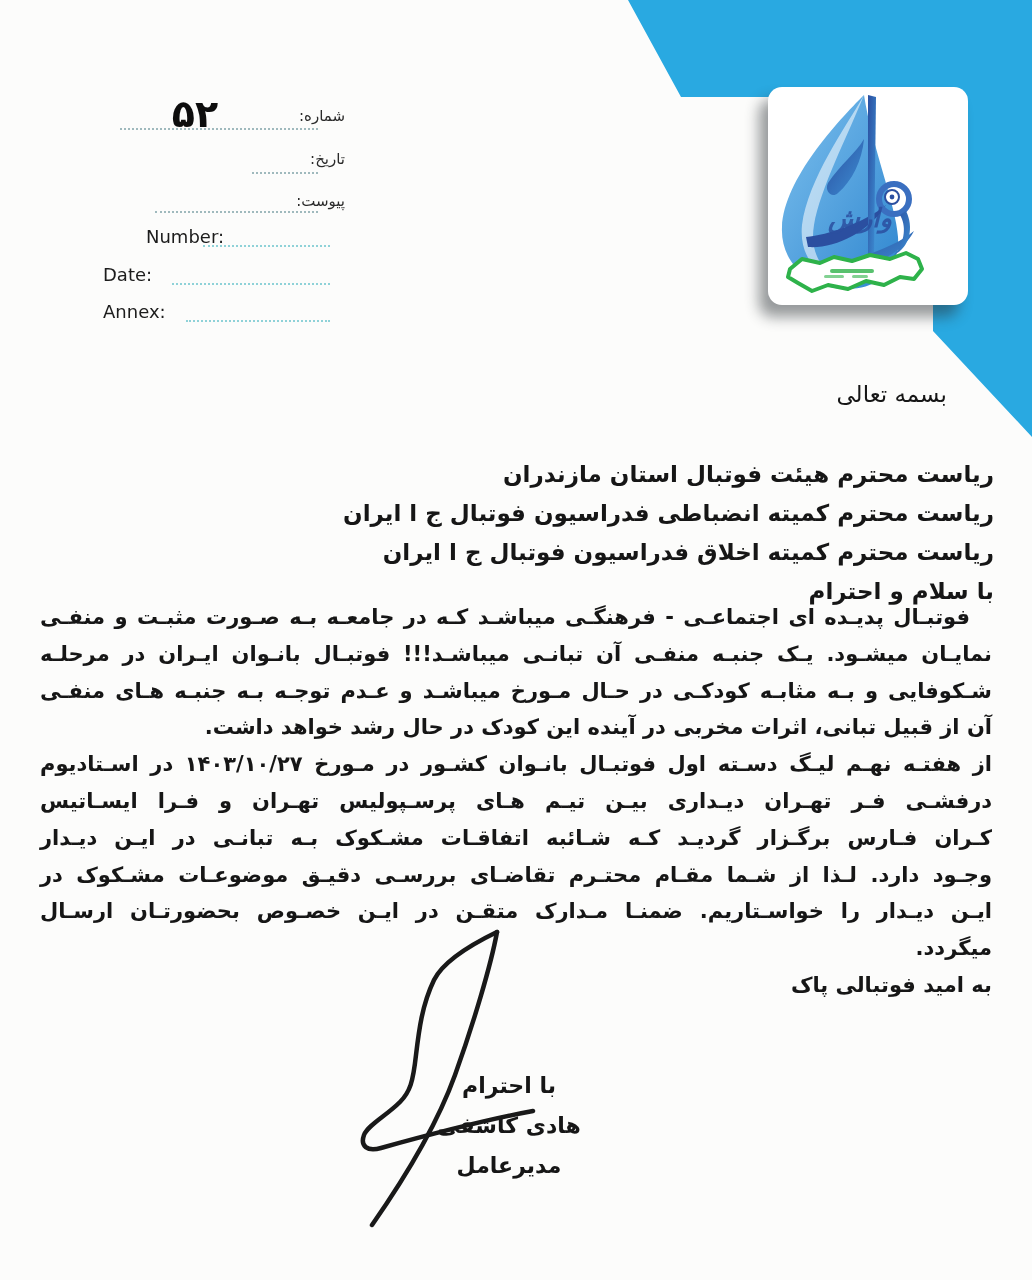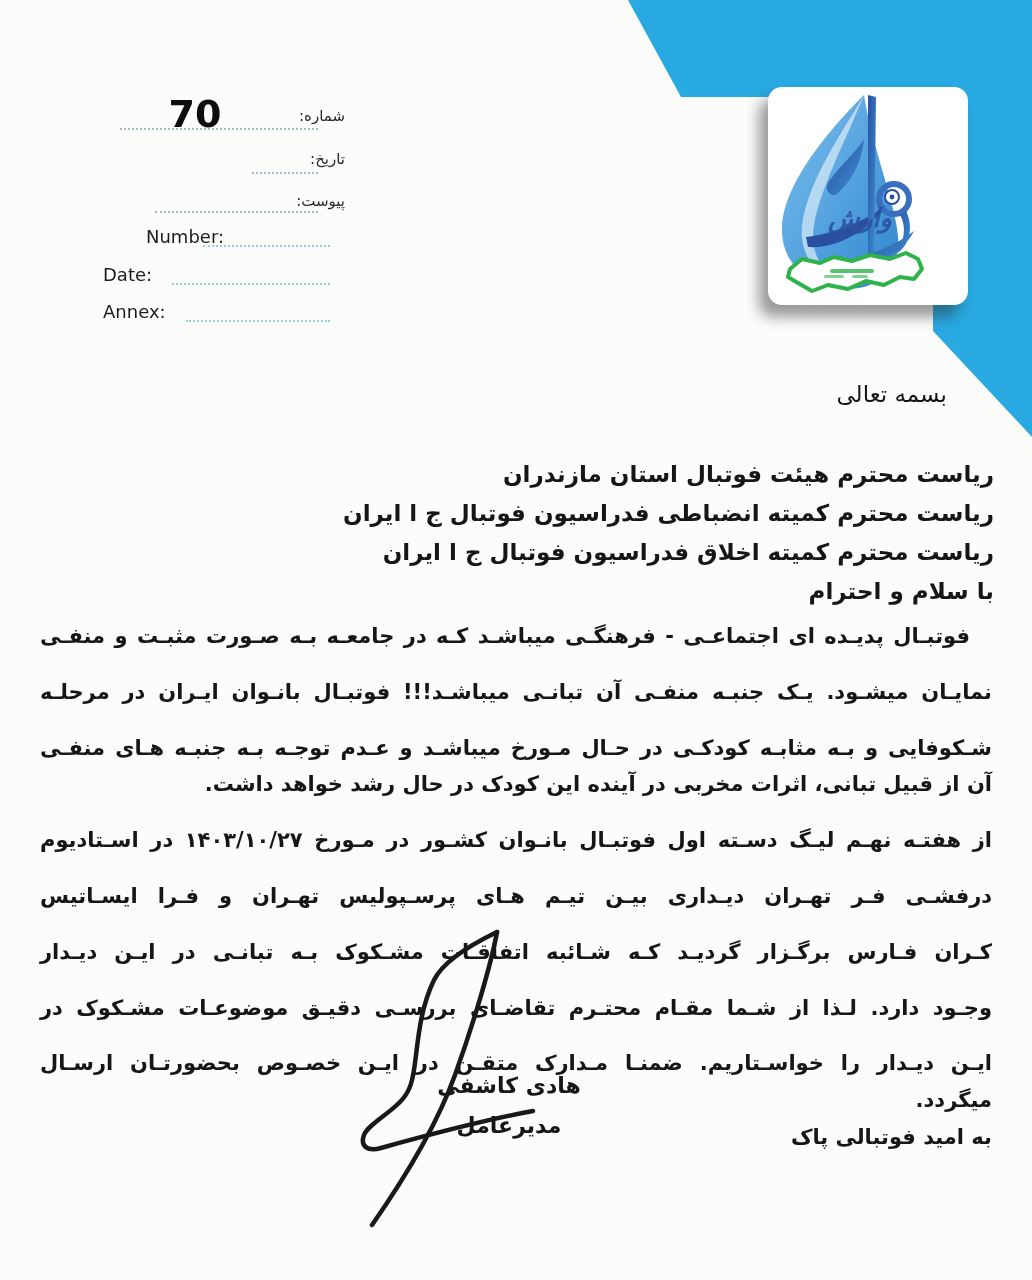--- a/index.html
+++ b/index.html
@@ -26,21 +26,21 @@
   .dots-fa{border-bottom:2px dotted #9fb9bd;z-index:2;}
   .dots-en{border-bottom:2px dotted #8fd2d8;z-index:2;}
   .hand-value{font-weight:bold;color:#0d0d0d;direction:rtl;text-align:center;z-index:5;}
   
   .rtl{direction:rtl;unicode-bidi:plaintext;}
   #basmala{right:85px;top:381px;font-size:23px;font-weight:normal;z-index:4;}
   #recipients{right:38px;left:60px;top:455px;text-align:right;font-size:23px;
               font-weight:bold;line-height:39px;z-index:4;}
   #body-text{left:40px;right:40px;top:599px;font-size:21px;font-weight:bold;
              line-height:36.8px;z-index:4;}
-  .jline{text-align:justify;text-align-last:justify;margin-top:19px;}
+  .jline{text-align:justify;text-align-last:justify;}
   .rline{text-align:right;text-align-last:right;}
   .indent{padding-right:22px;}
   
   #sig-block{left:429px;top:1066px;width:160px;text-align:center;font-size:22px;
              font-weight:bold;line-height:40px;z-index:4;}
   #signature-svg{position:absolute;left:352px;top:918px;z-index:5;}
 </style>
 </head>
 <body>
 
@@ -86,21 +86,21 @@
       <g fill="#2eb24a">
         <rect x="62" y="182" width="44" height="4" rx="2" opacity=".8"></rect>
         <rect x="56" y="188" width="20" height="3" rx="1.5" opacity=".6"></rect>
         <rect x="84" y="188" width="16" height="3" rx="1.5" opacity=".6"></rect>
       </g>
     </svg>
   </div>
 
   <div class="abs fa-label" style="right:687px;top:107px;">شماره:</div>
   <div class="abs dots-fa" style="left:120px;width:198px;top:128px;"></div>
-  <div class="abs hand-value" style="left:150px;width:90px;top:92px;font-size:38px;">70</div>
+  <div class="abs hand-value" style="left:150px;width:90px;top:92px;font-size:38px;">۵۲</div>
 
   <div class="abs fa-label" style="right:687px;top:150px;">تاریخ:</div>
   <div class="abs dots-fa" style="left:252px;width:66px;top:172px;"></div>
 
   <div class="abs fa-label" style="right:687px;top:192px;">پیوست:</div>
   <div class="abs dots-fa" style="left:155px;width:163px;top:211px;"></div>
 
   <div class="abs en-label" style="left:102px;top:226px;margin-left:44px;">Number:</div>
   <div class="abs dots-en" style="left:203px;width:127px;top:245px;"></div>
 
@@ -136,17 +136,18 @@
   <svg id="signature-svg" width="210" height="320" viewBox="0 0 210 320">
     <g fill="none" stroke="#191919" stroke-width="4.5" stroke-linecap="round">
       <path d="M145,14 C112,30 90,46 82,62 C70,87 67,112 64,137
                C61,164 58,174 48,184 C34,198 16,207 12,217
                C8,228 15,234 29,230 C72,218 132,202 181,193"></path>
       <path d="M145,14 C139,47 121,107 103,157 C85,207 50,264 20,307"></path>
     </g>
   </svg>
 
   <div id="sig-block" class="abs rtl">
+    <div>با احترام</div>
     <div>هادی کاشفی</div>
     <div>مدیرعامل</div>
   </div>
 
 </div>
 
 </body></html>

